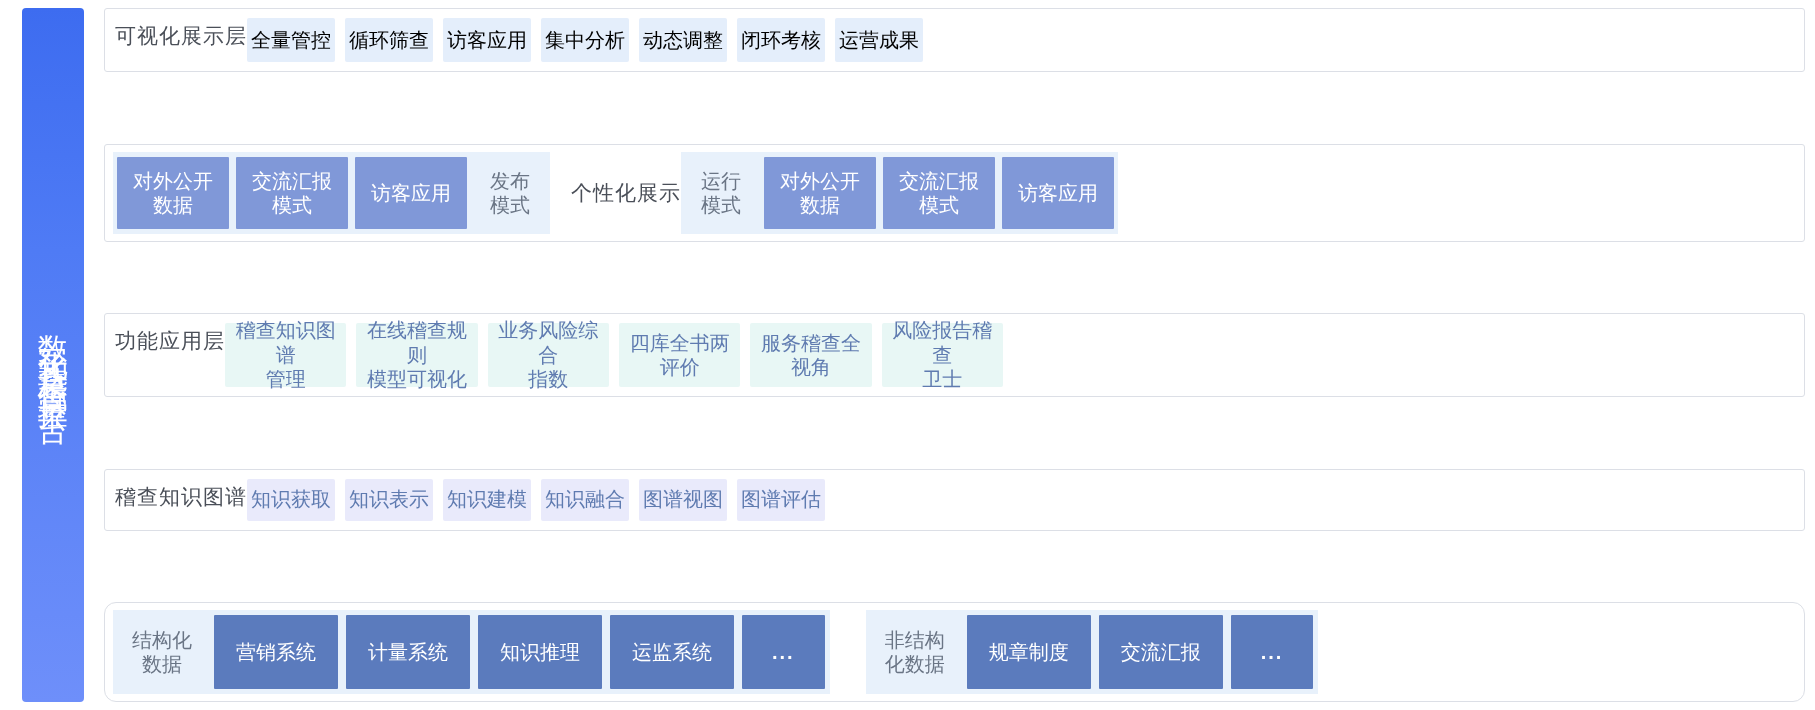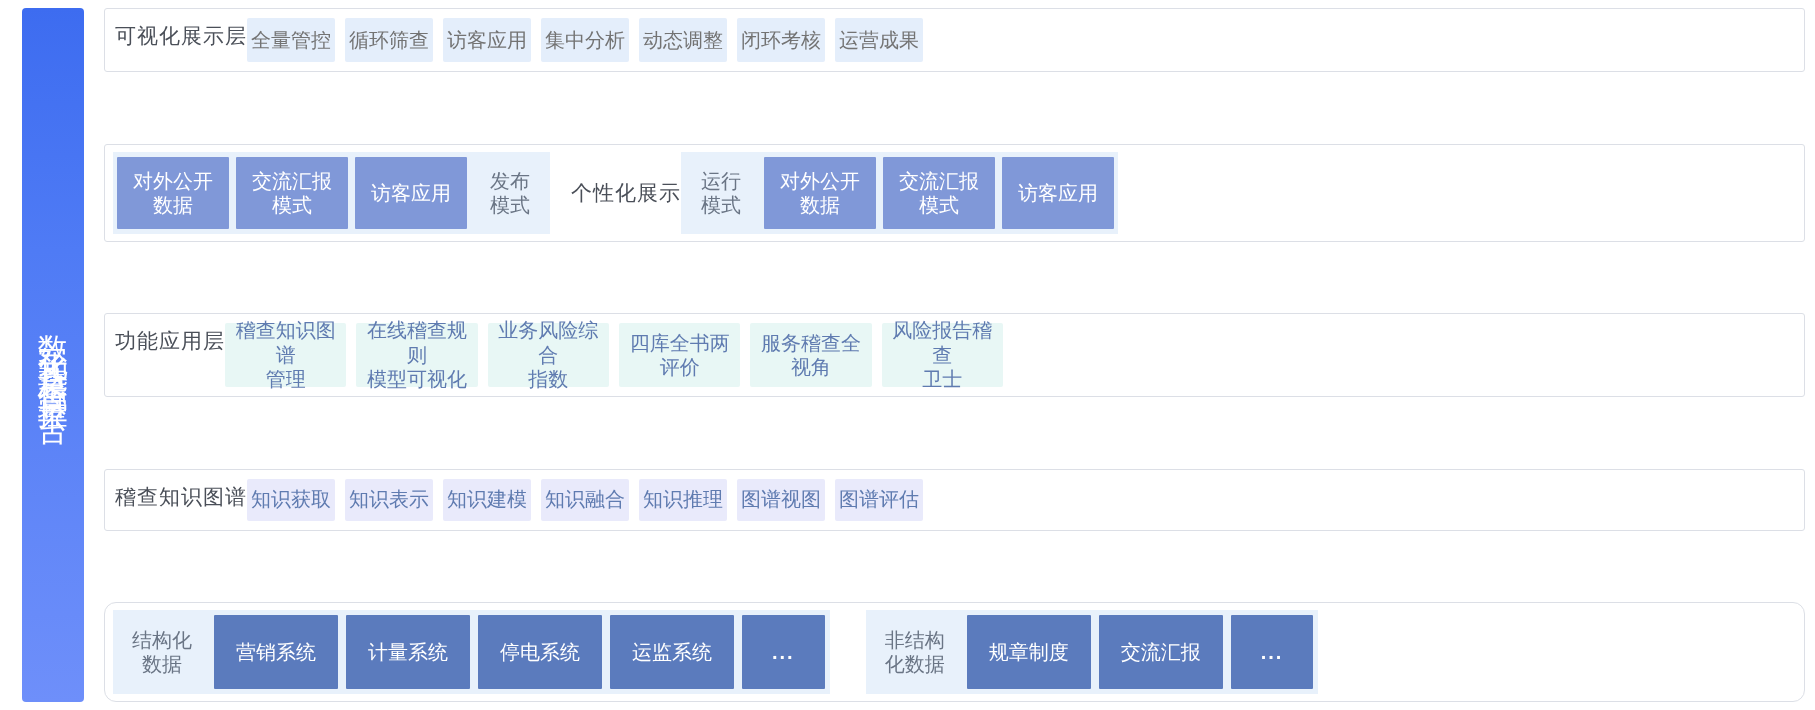--- a/index.html
+++ b/index.html
@@ -83,21 +83,21 @@
     text-align: center;
     font-size: 20px;
     line-height: 1.22;
     border-radius: 2px;
     padding: 6px 4px;
   }
 
   
   .layer-vis .cell {
     background: #e4eefb;
-    color: #737373;
+    color: #000000;
     height: 44px;
   }
 
   
   .layer-person {
     padding: 7px 8px;
   }
   .band {
     display: flex;
     align-items: stretch;
@@ -276,34 +276,33 @@
       </div>
     </div>
 
     <div class="layer layer-kg">
       <div class="layer-title">稽查知识图谱</div>
       <div class="row">
         <div class="cell">知识获取</div>
         <div class="cell">知识表示</div>
         <div class="cell">知识建模</div>
         <div class="cell">知识融合</div>
-        <div class="cell">知识推理</div>
         <div class="cell">图谱视图</div>
         <div class="cell">图谱评估</div>
       </div>
     </div>
 
     <div class="layer layer-data">
       <div class="data-band">
         <div class="data-group structured">
           <div class="data-label">结构化
 数据</div>
           <div class="data-tile">营销系统</div>
           <div class="data-tile">计量系统</div>
-          <div class="data-tile">停电系统</div>
+          <div class="data-tile">知识推理</div>
           <div class="data-tile">运监系统</div>
           <div class="data-tile ellipsis">...</div>
         </div>
         <div class="data-spacer"></div>
         <div class="data-group unstructured">
           <div class="data-label">非结构
 化数据</div>
           <div class="data-tile">规章制度</div>
           <div class="data-tile">交流汇报</div>
           <div class="data-tile ellipsis">...</div>

